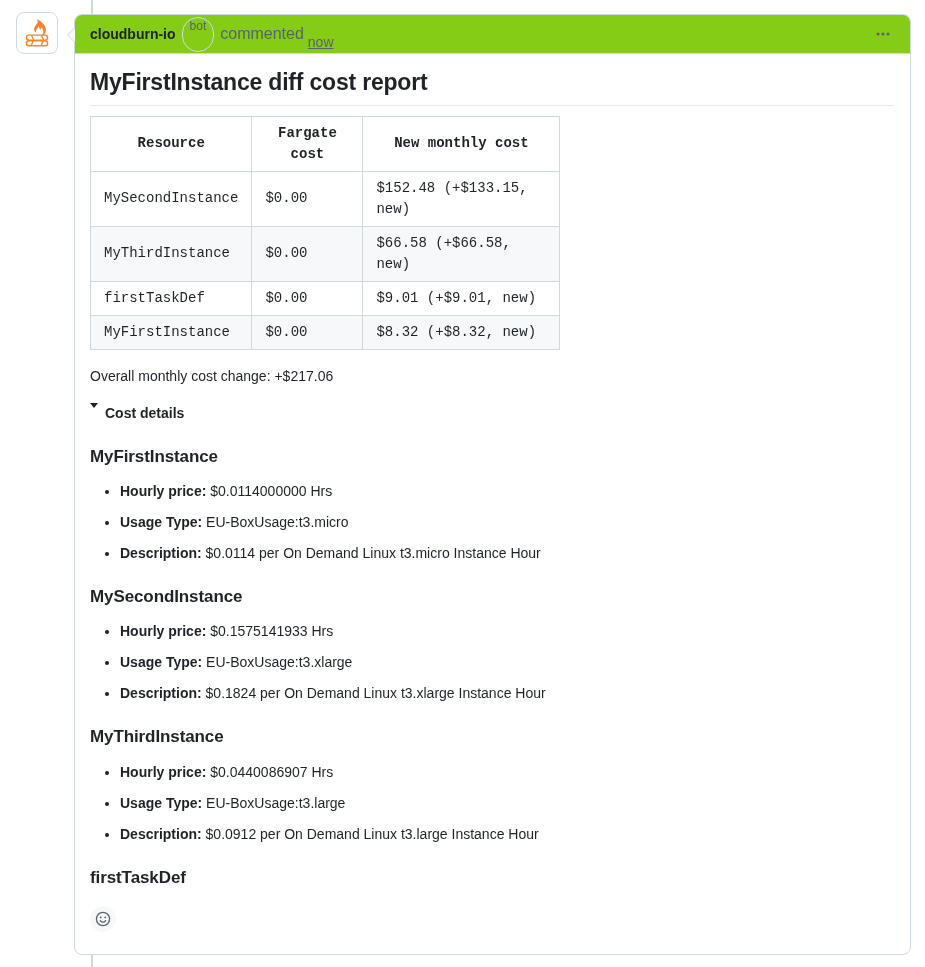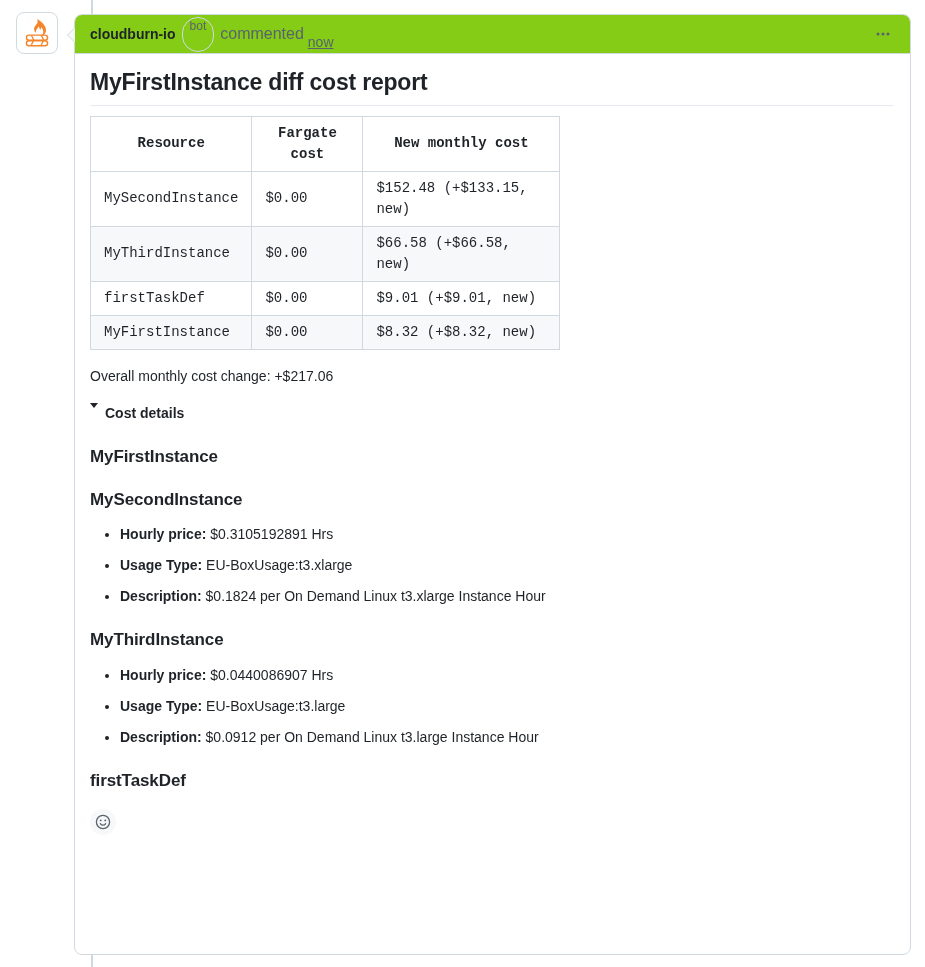--- a/index.html
+++ b/index.html
@@ -320,28 +320,42 @@
     <p class="overall-cost">Overall monthly cost change: +$217.06</p>
 
     <details class="cost-details" open="">
       <summary>
         <span class="disclosure-triangle"></span>
         <span>Cost details</span>
       </summary>
 
       <section>
         <h2 class="resource-heading">MyFirstInstance</h2>
+        <ul class="detail-list">
+          <li>
+            <span class="lbl">Hourly price:</span>
+            <span>$0.0114000000 Hrs</span>
+          </li>
+          <li>
+            <span class="lbl">Usage Type:</span>
+            <span>EU-BoxUsage:t3.micro</span>
+          </li>
+          <li>
+            <span class="lbl">Description:</span>
+            <span>$0.0114 per On Demand Linux t3.micro Instance Hour</span>
+          </li>
+        </ul>
       </section>
 
       <section>
         <h2 class="resource-heading">MySecondInstance</h2>
         <ul class="detail-list">
           <li>
             <span class="lbl">Hourly price:</span>
-            <span>$0.3105192891 Hrs</span>
+            <span>$0.1575141933 Hrs</span>
           </li>
           <li>
             <span class="lbl">Usage Type:</span>
             <span>EU-BoxUsage:t3.xlarge</span>
           </li>
           <li>
             <span class="lbl">Description:</span>
             <span>$0.1824 per On Demand Linux t3.xlarge Instance Hour</span>
           </li>
         </ul>

